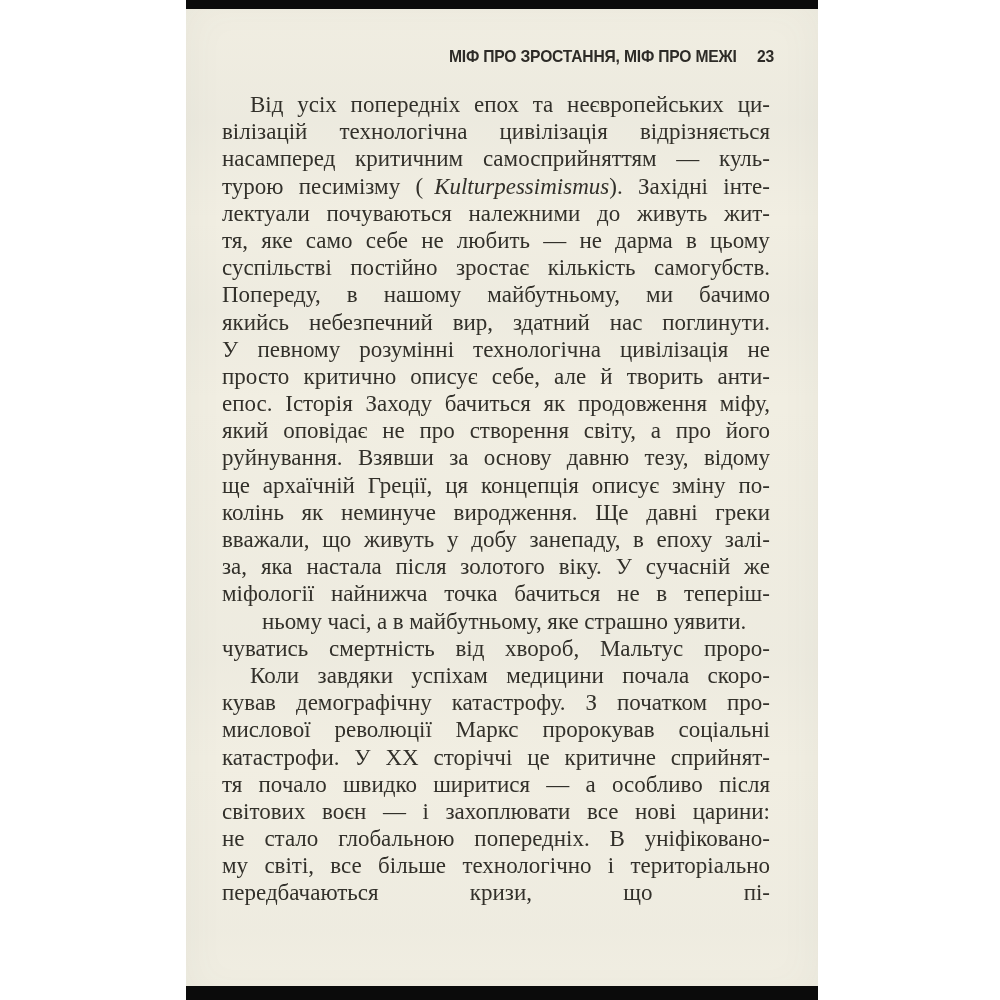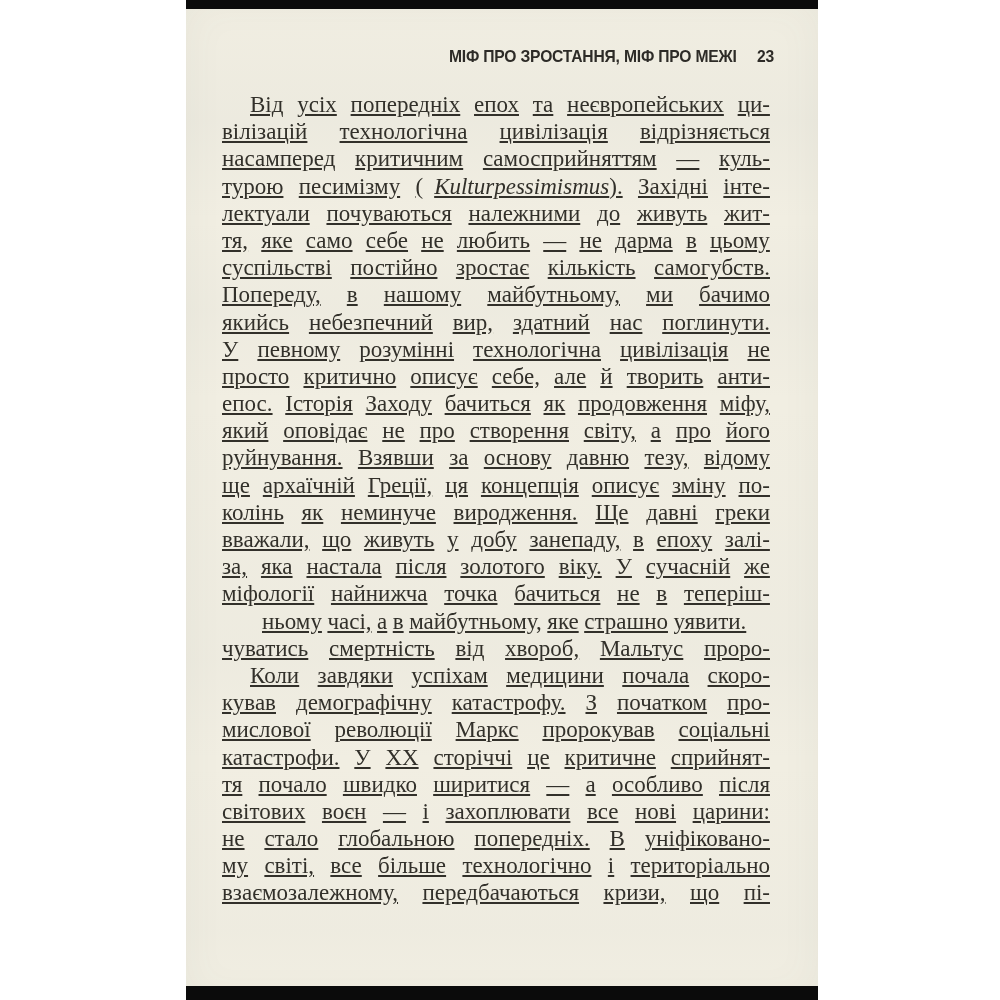--- a/index.html
+++ b/index.html
@@ -87,21 +87,20 @@
     color: #32302a;
   }
   .para { margin: 0; }
   .line {
     display: flex;
     justify-content: space-between;
     height: 27.2px;
     line-height: 27.2px;
     white-space: pre;
     overflow: visible;
-    text-decoration: underline;
   }
   .line.first { padding-left: 28px; }
   .line.para-end { justify-content: flex-start; margin-left: 40px; }
   .line.para-end span.w { margin-right: 5.5px; }
   .line i { font-style: italic; margin-left: 11px; }
 </style>
 </head>
 <body>
 
 <div class="stage">
@@ -142,17 +141,17 @@
       <div class="para">
         <div class="line"><span class="w"><span>чуватись</span></span><span class="w"><span>смертність</span></span><span class="w"><span>від</span></span><span class="w"><span>хвороб,</span></span><span class="w"><span>Мальтус</span></span><span class="w"><span>проро-</span></span></div>
         <div class="line first"><span class="w"><span>Коли</span></span><span class="w"><span>завдяки</span></span><span class="w"><span>успіхам</span></span><span class="w"><span>медицини</span></span><span class="w"><span>почала</span></span><span class="w"><span>скоро-</span></span></div>
         <div class="line"><span class="w"><span>кував</span></span><span class="w"><span>демографічну</span></span><span class="w"><span>катастрофу.</span></span><span class="w"><span>З</span></span><span class="w"><span>початком</span></span><span class="w"><span>про-</span></span></div>
         <div class="line"><span class="w"><span>мислової</span></span><span class="w"><span>революції</span></span><span class="w"><span>Маркс</span></span><span class="w"><span>пророкував</span></span><span class="w"><span>соціальні</span></span></div>
         <div class="line"><span class="w"><span>катастрофи.</span></span><span class="w"><span>У</span></span><span class="w"><span>XX</span></span><span class="w"><span>сторіччі</span></span><span class="w"><span>це</span></span><span class="w"><span>критичне</span></span><span class="w"><span>сприйнят-</span></span></div>
         <div class="line"><span class="w"><span>тя</span></span><span class="w"><span>почало</span></span><span class="w"><span>швидко</span></span><span class="w"><span>ширитися</span></span><span class="w"><span>—</span></span><span class="w"><span>а</span></span><span class="w"><span>особливо</span></span><span class="w"><span>після</span></span></div>
         <div class="line"><span class="w"><span>світових</span></span><span class="w"><span>воєн</span></span><span class="w"><span>—</span></span><span class="w"><span>і</span></span><span class="w"><span>захоплювати</span></span><span class="w"><span>все</span></span><span class="w"><span>нові</span></span><span class="w"><span>царини:</span></span></div>
         <div class="line"><span class="w"><span>не</span></span><span class="w"><span>стало</span></span><span class="w"><span>глобальною</span></span><span class="w"><span>попередніх.</span></span><span class="w"><span>В</span></span><span class="w"><span>уніфіковано-</span></span></div>
         <div class="line"><span class="w"><span>му</span></span><span class="w"><span>світі,</span></span><span class="w"><span>все</span></span><span class="w"><span>більше</span></span><span class="w"><span>технологічно</span></span><span class="w"><span>і</span></span><span class="w"><span>територіально</span></span></div>
-        <div class="line"><span class="w"><span>взаємозалежному,</span></span><span class="w"><span>передбачаються</span></span><span class="w"><span>кризи,</span></span><span class="w"><span>що</span></span><span class="w"><span>пі-</span></span></div>
+        <div class="line"><span class="w"><span>передбачаються</span></span><span class="w"><span>кризи,</span></span><span class="w"><span>що</span></span><span class="w"><span>пі-</span></span></div>
       </div>
     </div>
 
 </div>
 
 </body></html>

